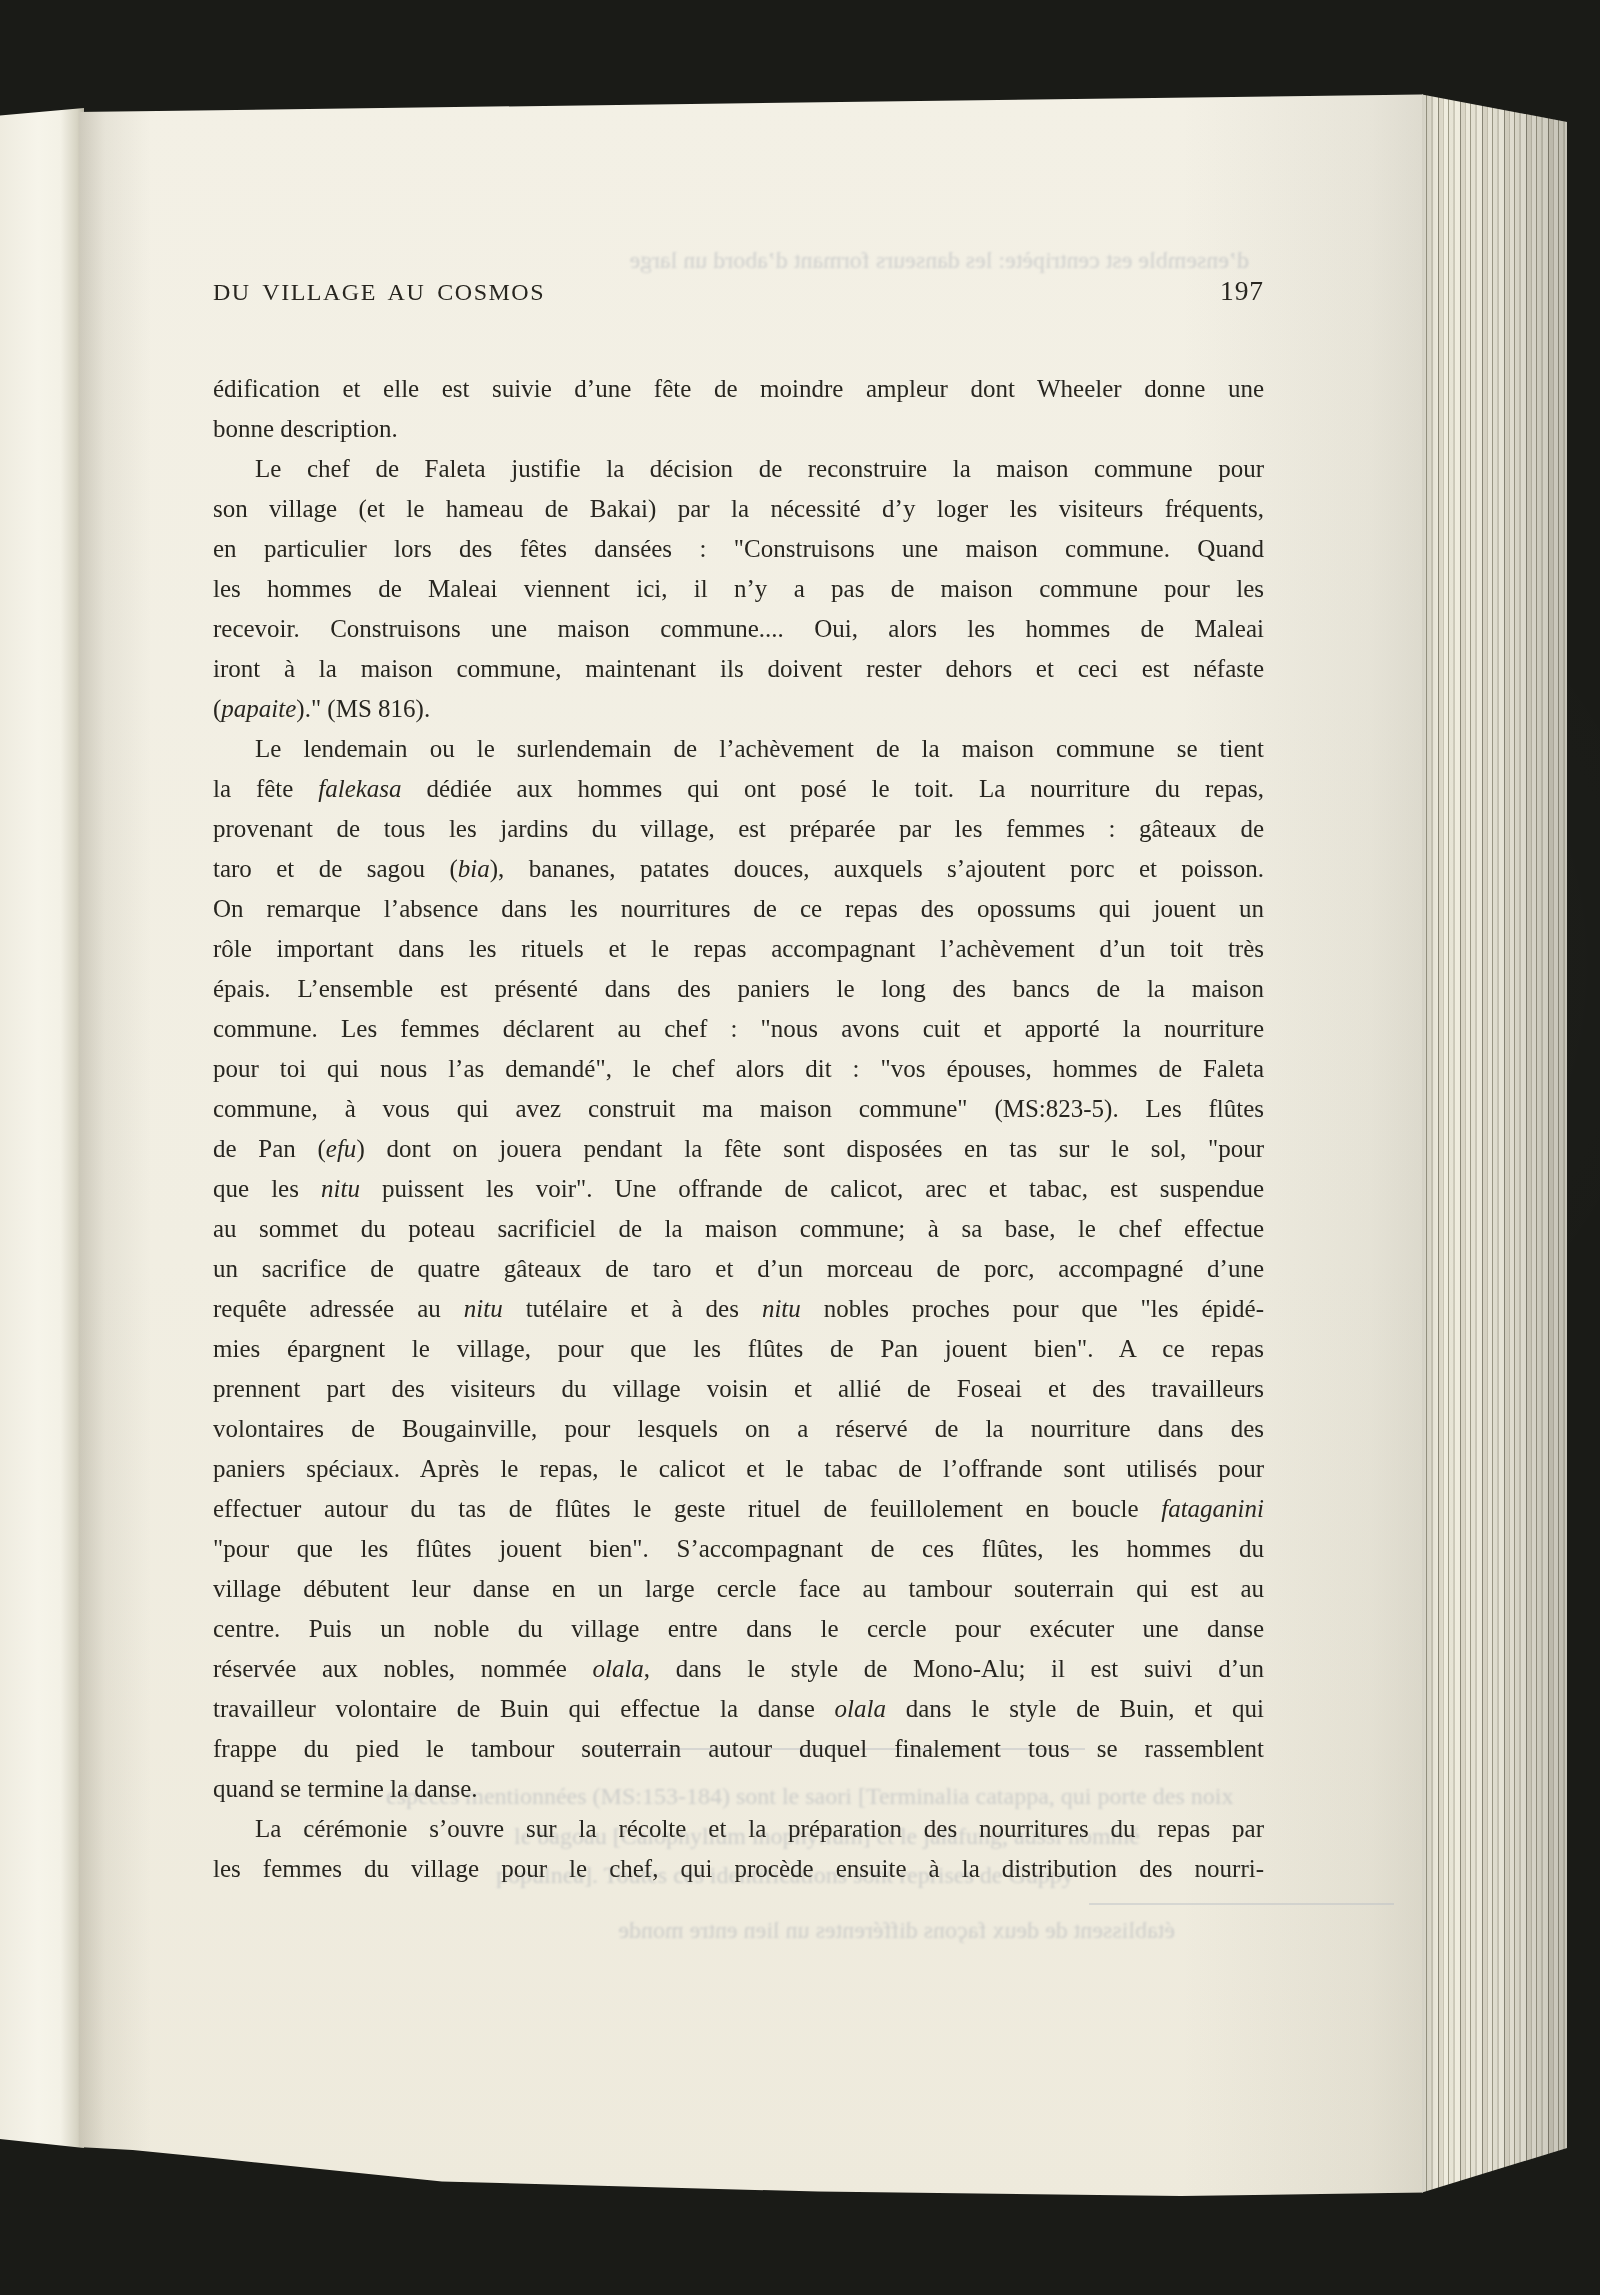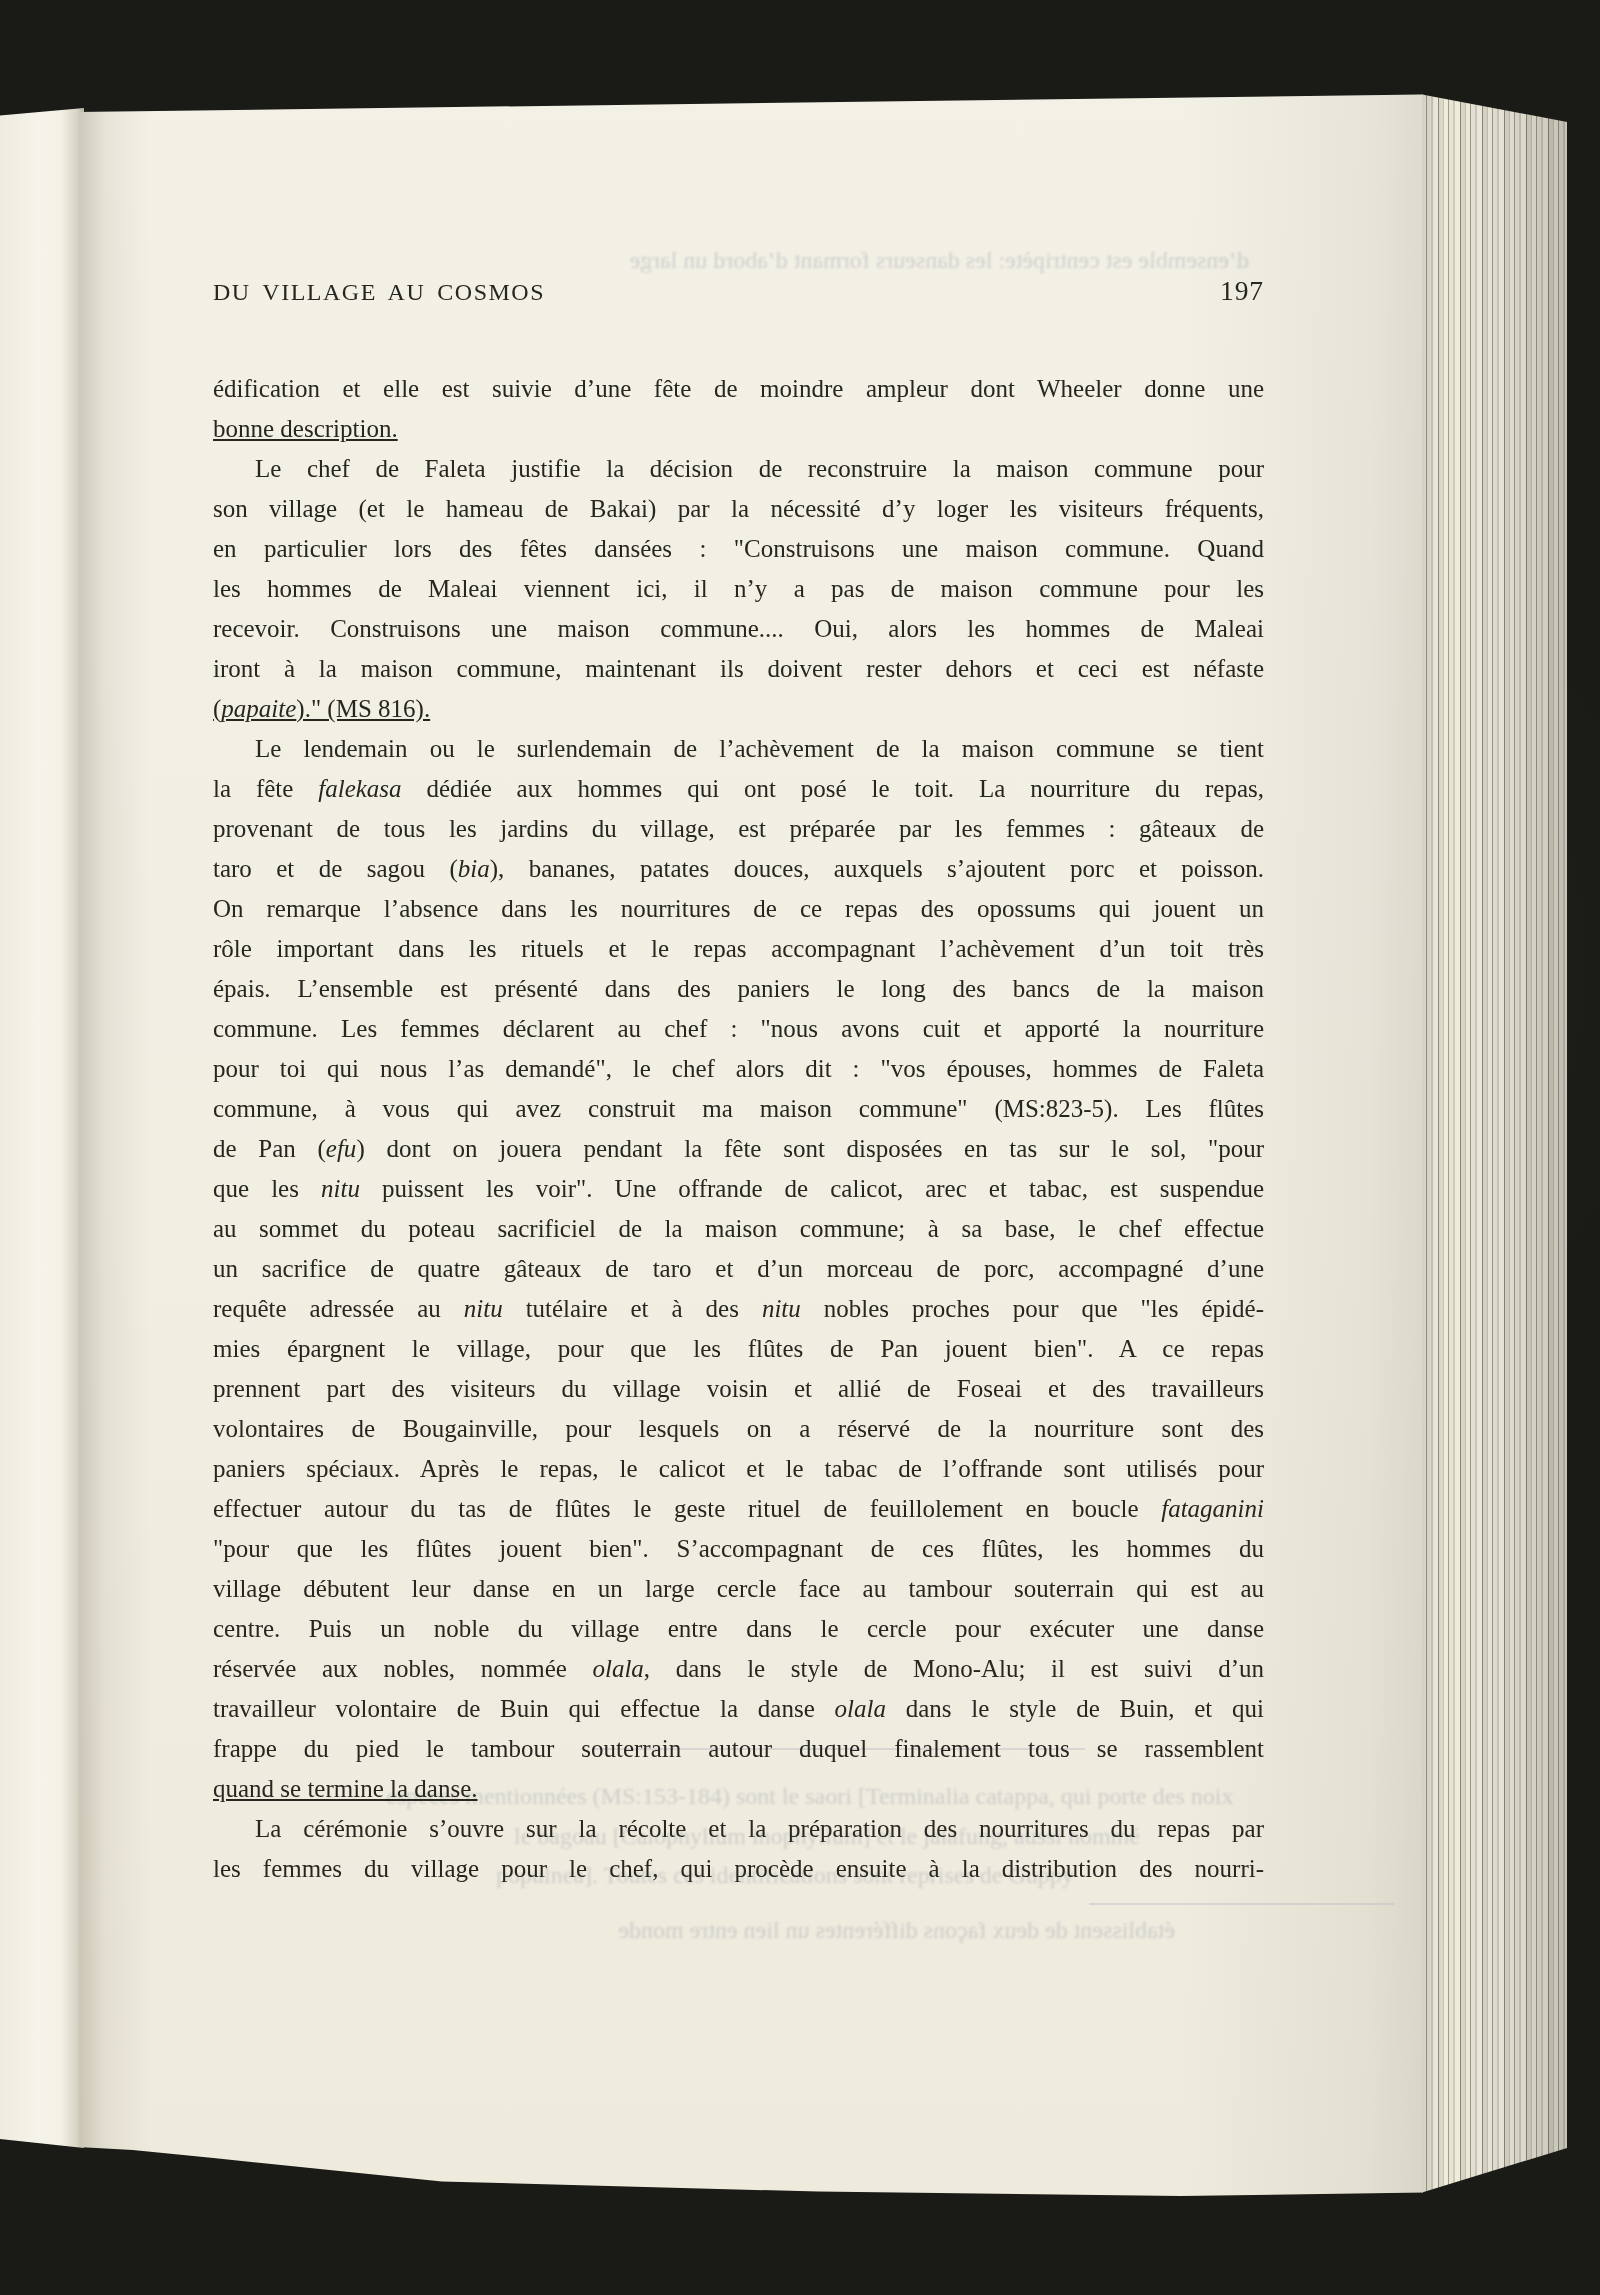--- a/index.html
+++ b/index.html
@@ -47,21 +47,21 @@
     position:absolute;left:197px;top:275px;width:1051px;
     display:flex;justify-content:space-between;align-items:baseline;color:#282620;
   }
   .running-title{font:24px "Liberation Serif",serif;letter-spacing:1.5px;word-spacing:4.6px;}
   .page-number{font:27.5px "Liberation Serif",serif;letter-spacing:0.9px;margin-left:20px;}
   .body-text{
     position:absolute;left:197px;top:369px;width:1051px;
     font:25px/40px "Liberation Serif",serif;color:#282620;
   }
   .line{text-align:justify;text-align-last:justify;}
-  .line.plast{text-align-last:left;text-decoration:underline;}
+  .line.plast{text-align-last:left;}
   .line.indent{padding-left:42px;}
   em{font-style:italic;}
   
   .bleed-layer{position:absolute;inset:0;pointer-events:none;}
   .bleed{
     position:absolute;font:24px/29px "Liberation Serif",serif;
     color:#9aa0ab;opacity:.40;filter:blur(1.3px);white-space:nowrap;overflow:hidden;
   }
   .bleed.mir{transform:scaleX(-1);transform-origin:center;}
   .bleedrule{position:absolute;height:1.8px;background:#b9bdc4;opacity:.45;filter:blur(0.7px);}
@@ -109,21 +109,21 @@
         <div class="line">commune. Les femmes déclarent au chef : "nous avons cuit et apporté la nourriture</div>
         <div class="line">pour toi qui nous l’as demandé", le chef alors dit : "vos épouses, hommes de Faleta</div>
         <div class="line">commune, à vous qui avez construit ma maison commune" (MS:823-5). Les flûtes</div>
         <div class="line">de Pan (<em>efu</em>) dont on jouera pendant la fête sont disposées en tas sur le sol, "pour</div>
         <div class="line">que les <em>nitu</em> puissent les voir". Une offrande de calicot, arec et tabac, est suspendue</div>
         <div class="line">au sommet du poteau sacrificiel de la maison commune; à sa base, le chef effectue</div>
         <div class="line">un sacrifice de quatre gâteaux de taro et d’un morceau de porc, accompagné d’une</div>
         <div class="line">requête adressée au <em>nitu</em> tutélaire et à des <em>nitu</em> nobles proches pour que "les épidé-</div>
         <div class="line">mies épargnent le village, pour que les flûtes de Pan jouent bien". A ce repas</div>
         <div class="line">prennent part des visiteurs du village voisin et allié de Foseai et des travailleurs</div>
-        <div class="line">volontaires de Bougainville, pour lesquels on a réservé de la nourriture sont des</div>
+        <div class="line">volontaires de Bougainville, pour lesquels on a réservé de la nourriture dans des</div>
         <div class="line">paniers spéciaux. Après le repas, le calicot et le tabac de l’offrande sont utilisés pour</div>
         <div class="line">effectuer autour du tas de flûtes le geste rituel de feuillolement en boucle <em>fataganini</em></div>
         <div class="line">"pour que les flûtes jouent bien". S’accompagnant de ces flûtes, les hommes du</div>
         <div class="line">village débutent leur danse en un large cercle face au tambour souterrain qui est au</div>
         <div class="line">centre. Puis un noble du village entre dans le cercle pour exécuter une danse</div>
         <div class="line">réservée aux nobles, nommée <em>olala</em>, dans le style de Mono-Alu; il est suivi d’un</div>
         <div class="line">travailleur volontaire de Buin qui effectue la danse <em>olala</em> dans le style de Buin, et qui</div>
         <div class="line">frappe du pied le tambour souterrain autour duquel finalement tous se rassemblent</div>
         <div class="line plast">quand se termine la danse.</div>
         <div class="line indent">La cérémonie s’ouvre sur la récolte et la préparation des nourritures du repas par</div>

